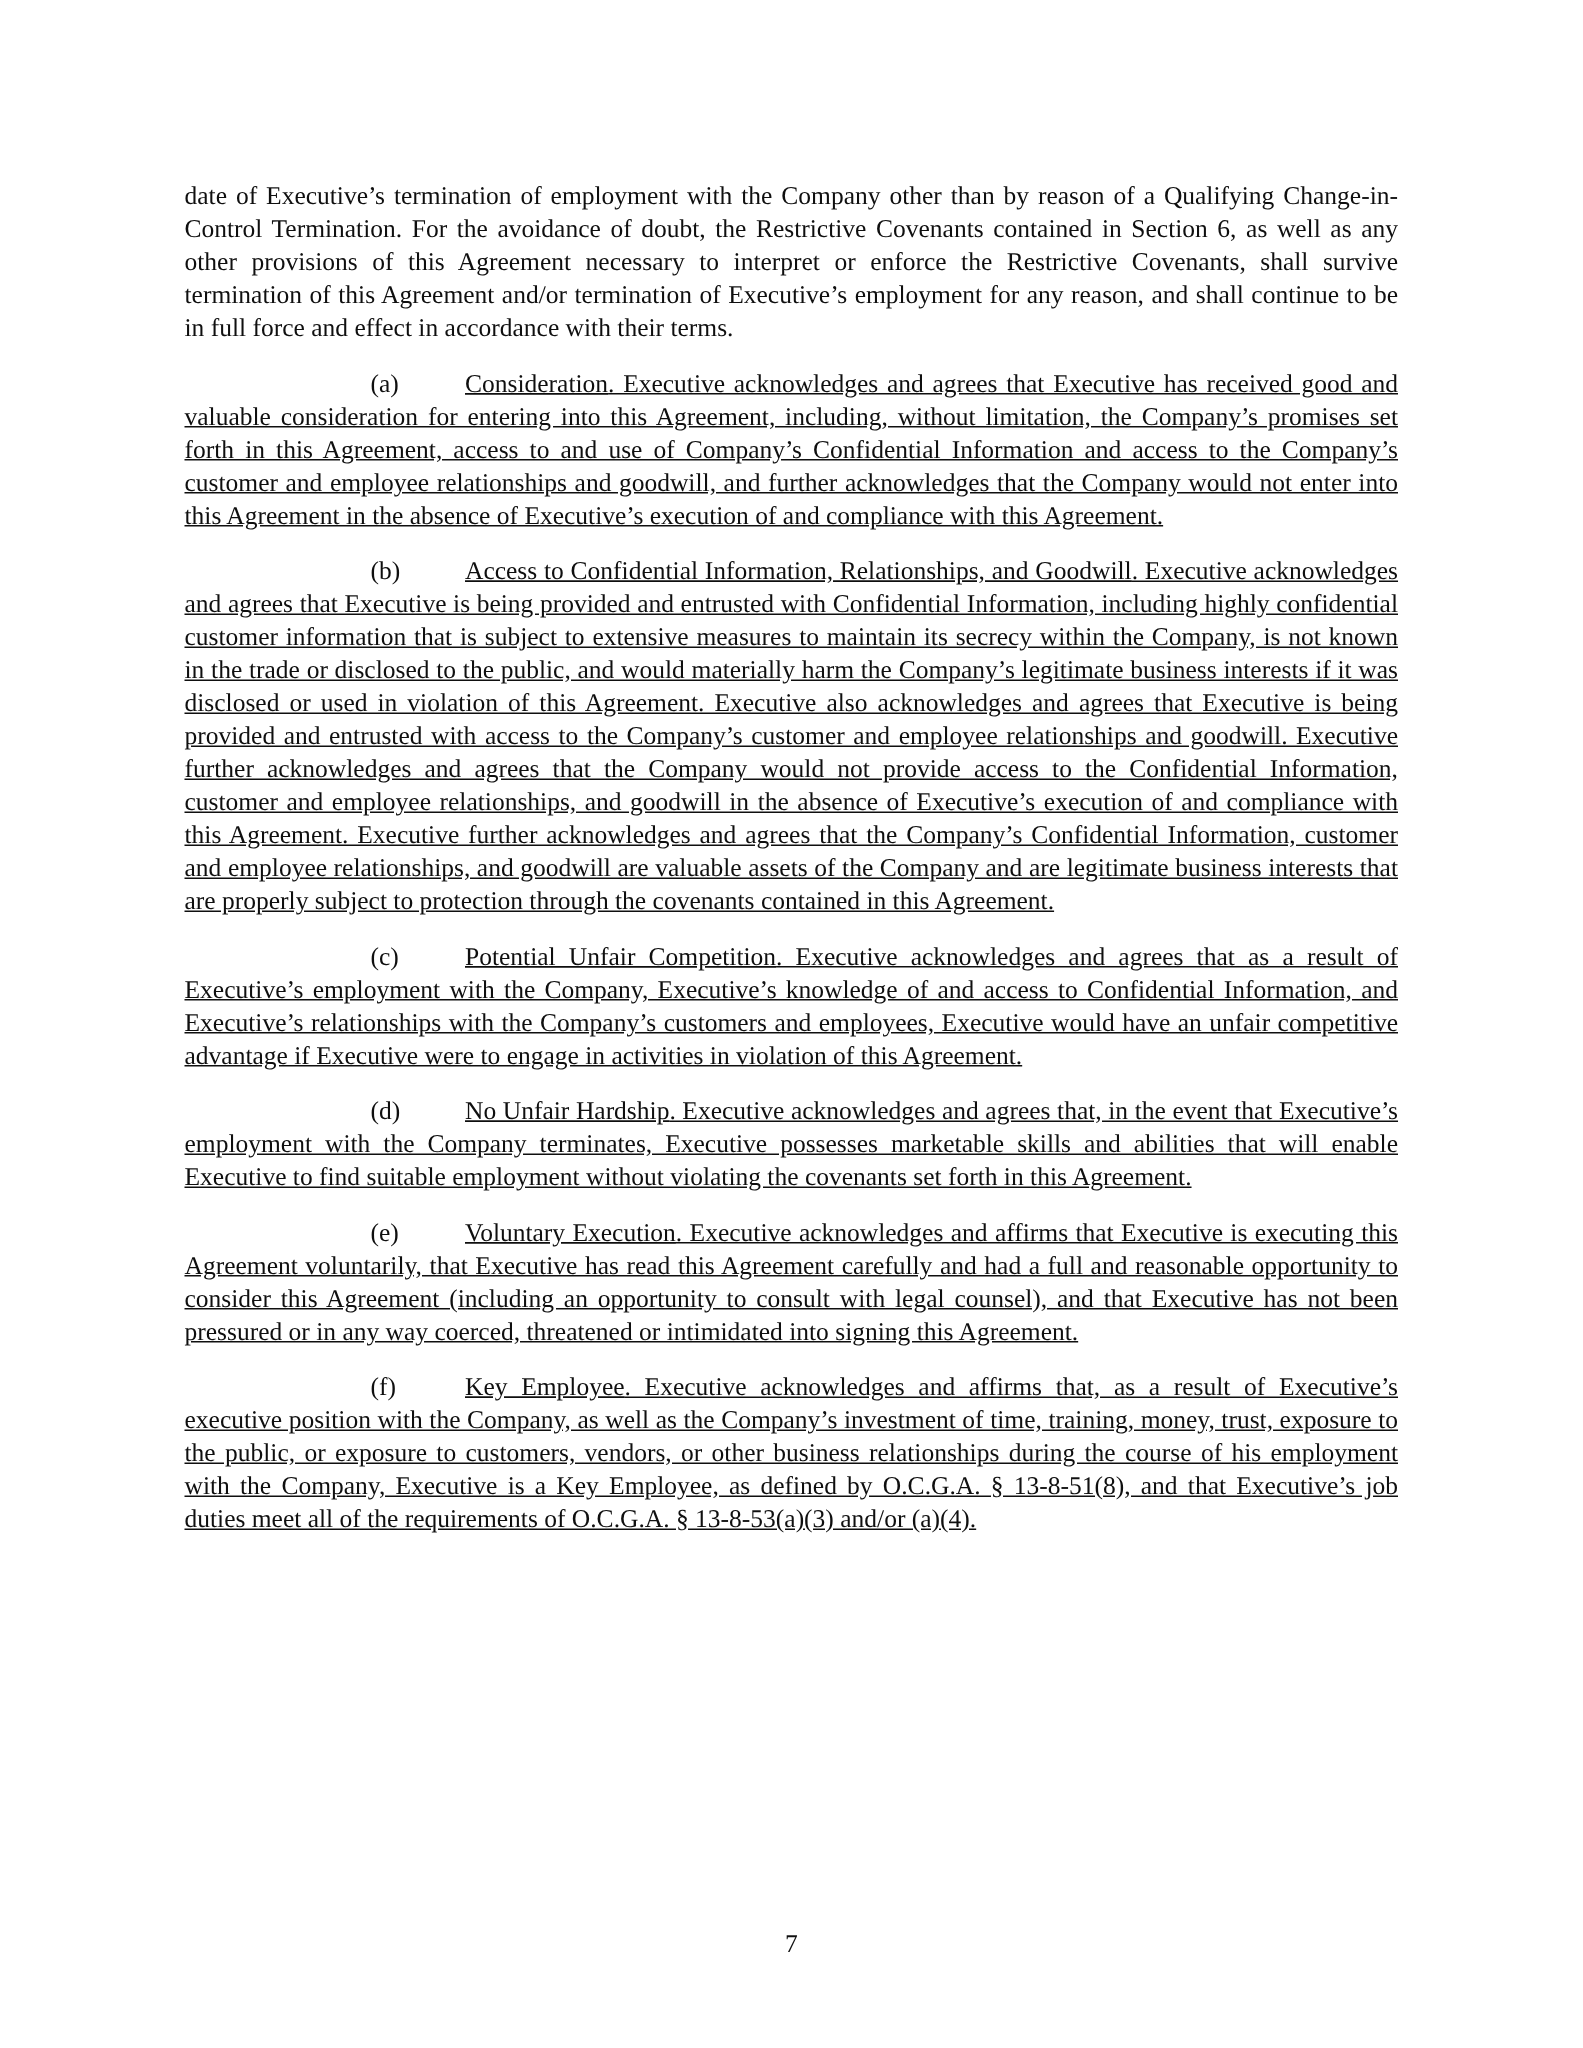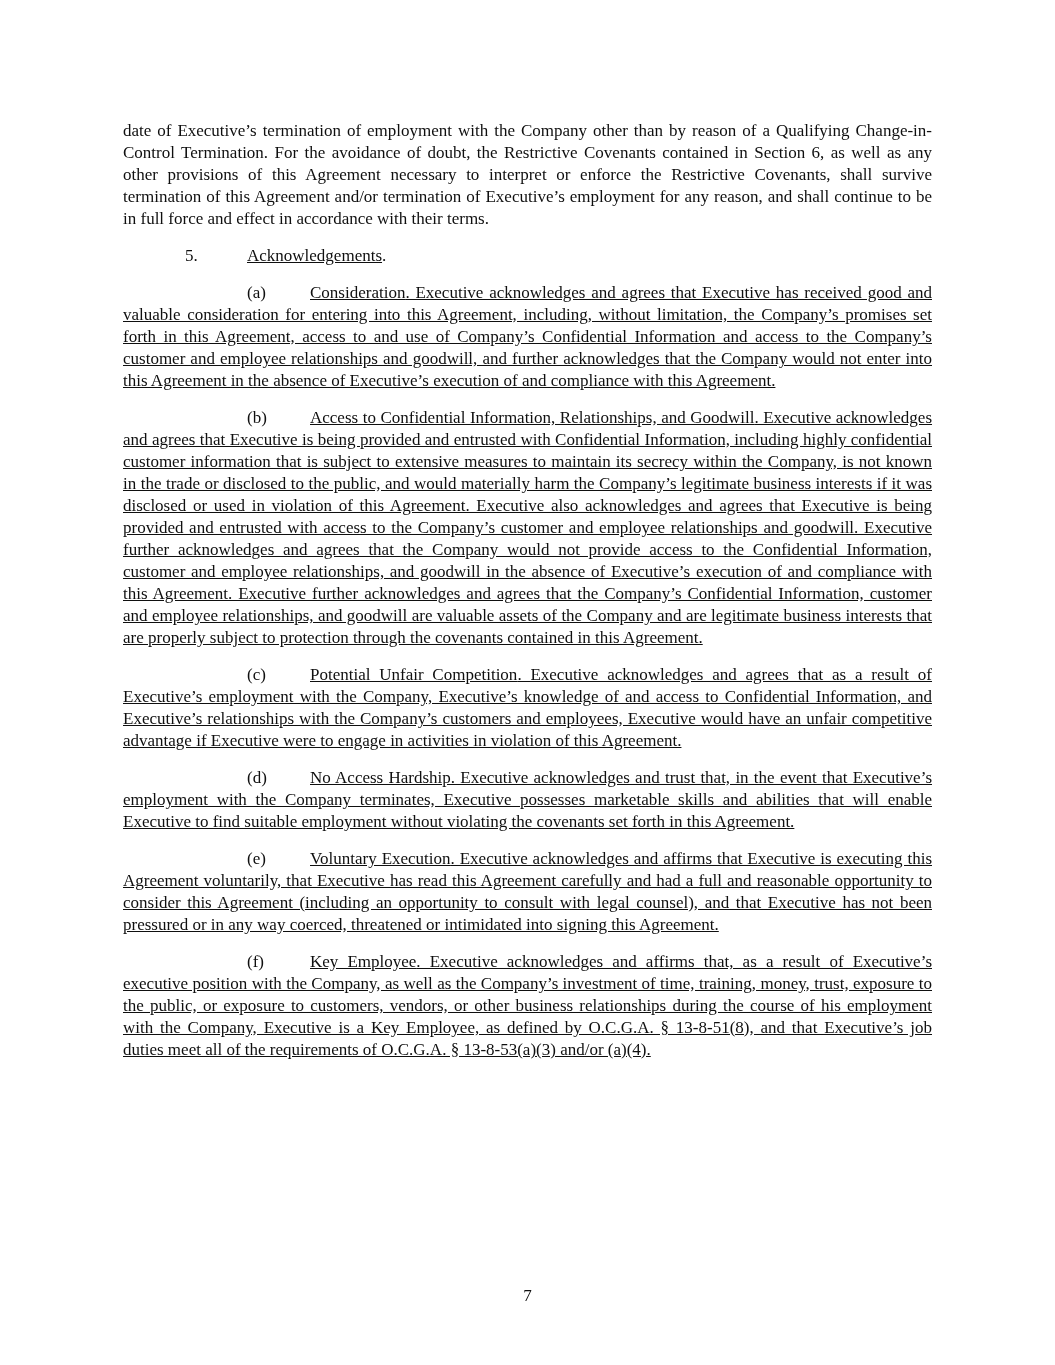--- a/index.html
+++ b/index.html
@@ -49,38 +49,35 @@
 </style>
 </head>
 <body>
 
 <div class="page">
 
   <p class="para">
     <span>date of Executive’s termination of employment with the Company other than by reason of a Qualifying Change-in-Control Termination. For the avoidance of doubt, the Restrictive Covenants contained in Section 6, as well as any other provisions of this Agreement necessary to interpret or enforce the Restrictive Covenants, shall survive termination of this Agreement and/or termination of Executive’s employment for any reason, and shall continue to be in full force and effect in accordance with their terms.</span>
   </p>
 
-  <p class="para indent-half">
-    <span class="labeltab half"><span>5.</span></span><span class="heading">Acknowledgements</span><span>.</span>
-  </p>
 
   <p class="para indent-full">
     <span class="labeltab full"><span>(a)</span></span><span class="heading">Consideration</span><span>. Executive acknowledges and agrees that Executive has received good and valuable consideration for entering into this Agreement, including, without limitation, the Company’s promises set forth in this Agreement, access to and use of Company’s Confidential Information and access to the Company’s customer and employee relationships and goodwill, and further acknowledges that the Company would not enter into this Agreement in the absence of Executive’s execution of and compliance with this Agreement.</span>
   </p>
 
   <p class="para indent-full">
     <span class="labeltab full"><span>(b)</span></span><span class="heading">Access to Confidential Information, Relationships, and Goodwill</span><span>. Executive acknowledges and agrees that Executive is being provided and entrusted with Confidential Information, including highly confidential customer information that is subject to extensive measures to maintain its secrecy within the Company, is not known in the trade or disclosed to the public, and would materially harm the Company’s legitimate business interests if it was disclosed or used in violation of this Agreement. Executive also acknowledges and agrees that Executive is being provided and entrusted with access to the Company’s customer and employee relationships and goodwill. Executive further acknowledges and agrees that the Company would not provide access to the Confidential Information, customer and employee relationships, and goodwill in the absence of Executive’s execution of and compliance with this Agreement. Executive further acknowledges and agrees that the Company’s Confidential Information, customer and employee relationships, and goodwill are valuable assets of the Company and are legitimate business interests that are properly subject to protection through the covenants contained in this Agreement.</span>
   </p>
 
   <p class="para indent-full">
     <span class="labeltab full"><span>(c)</span></span><span class="heading">Potential Unfair Competition</span><span>. Executive acknowledges and agrees that as a result of Executive’s employment with the Company, Executive’s knowledge of and access to Confidential Information, and Executive’s relationships with the Company’s customers and employees, Executive would have an unfair competitive advantage if Executive were to engage in activities in violation of this Agreement.</span>
   </p>
 
   <p class="para indent-full">
-    <span class="labeltab full"><span>(d)</span></span><span class="heading">No Access Hardship</span><span>. Executive acknowledges and trust that, in the event that Executive’s employment with the Company terminates, Executive possesses marketable skills and abilities that will enable Executive to find suitable employment without violating the covenants set forth in this Agreement.</span>
+    <span class="labeltab full"><span>(d)</span></span><span class="heading">No Unfair Hardship</span><span>. Executive acknowledges and agrees that, in the event that Executive’s employment with the Company terminates, Executive possesses marketable skills and abilities that will enable Executive to find suitable employment without violating the covenants set forth in this Agreement.</span>
   </p>
 
   <p class="para indent-full">
     <span class="labeltab full"><span>(e)</span></span><span class="heading">Voluntary Execution</span><span>. Executive acknowledges and affirms that Executive is executing this Agreement voluntarily, that Executive has read this Agreement carefully and had a full and reasonable opportunity to consider this Agreement (including an opportunity to consult with legal counsel), and that Executive has not been pressured or in any way coerced, threatened or intimidated into signing this Agreement.</span>
   </p>
 
   <p class="para indent-full">
     <span class="labeltab full"><span>(f)</span></span><span class="heading">Key Employee</span><span>. Executive acknowledges and affirms that, as a result of Executive’s executive position with the Company, as well as the Company’s investment of time, training, money, trust, exposure to the public, or exposure to customers, vendors, or other business relationships during the course of his employment with the Company, Executive is a Key Employee, as defined by O.C.G.A. § 13-8-51(8), and that Executive’s job duties meet all of the requirements of O.C.G.A. § 13-8-53(a)(3) and/or (a)(4).</span>
   </p>
 

